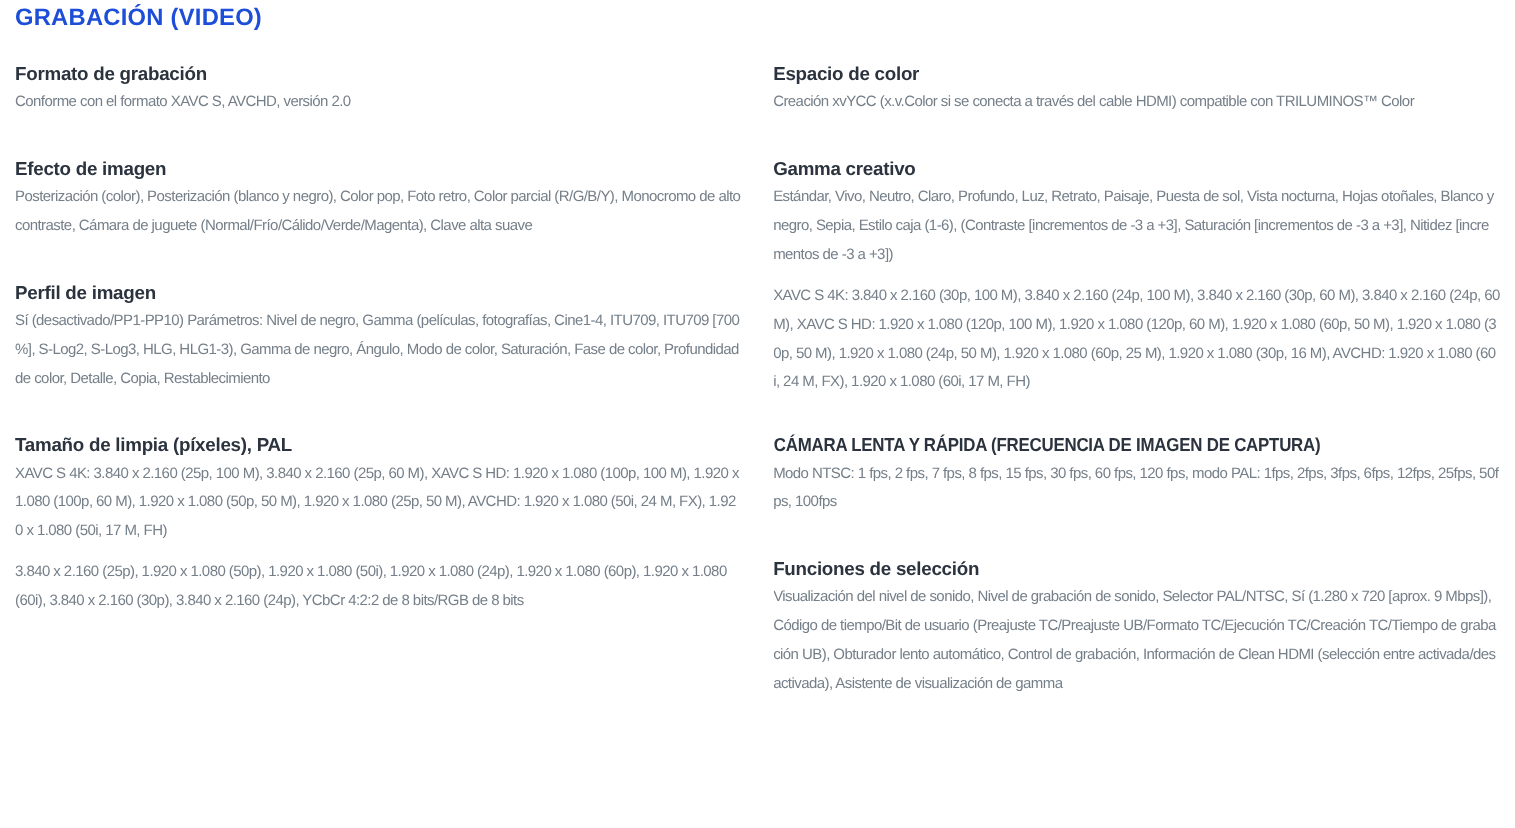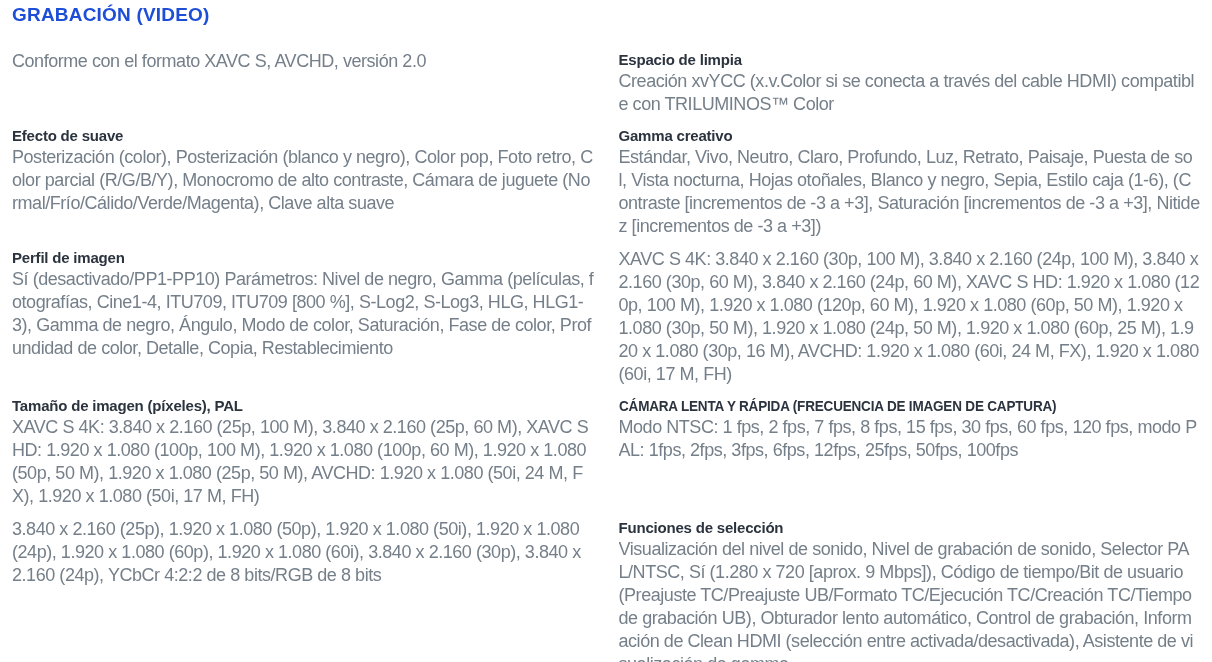--- a/index.html
+++ b/index.html
@@ -48,64 +48,65 @@
     margin: 0;
   }
   .spec-label .cond {
     display: inline-block;
     white-space: nowrap;
     transform-origin: 0 50%;
   }
   .cond-78 { transform: scaleX(0.78); }
   .cond-90 { transform: scaleX(0.90); }
   .spec-value {
-    font-size: 18px;
+    font-size: 12px;
     font-weight: 400;
     line-height: 23px;
     letter-spacing: -0.45px;
     color: #757f89;
     margin: 0;
     word-break: break-all;
   }
 </style>
 </head>
 <body>
 
 <div class="page">
 
   <h1 class="section-title">GRABACIÓN (VIDEO)</h1>
 
   <div class="spec-grid">
 
     <div class="spec-cell col-left">
+      <p class="spec-label">Formato de grabación</p>
       <p class="spec-value">Conforme con el formato XAVC S, AVCHD, versión 2.0</p>
     </div>
 
     <div class="spec-cell col-left">
-      <p class="spec-label">Efecto de suave</p>
+      <p class="spec-label">Efecto de imagen</p>
       <p class="spec-value">Posterización (color), Posterización (blanco y negro), Color pop, Foto retro, Color parcial (R/G/B/Y), Monocromo de alto contraste, Cámara de juguete (Normal/Frío/Cálido/Verde/Magenta), Clave alta suave</p>
     </div>
 
     <div class="spec-cell col-left">
       <p class="spec-label">Perfil de imagen</p>
-      <p class="spec-value">Sí (desactivado/PP1-PP10) Parámetros: Nivel de negro, Gamma (películas, fotografías, Cine1-4, ITU709, ITU709 [800 %], S-Log2, S-Log3, HLG, HLG1-3), Gamma de negro, Ángulo, Modo de color, Saturación, Fase de color, Profundidad de color, Detalle, Copia, Restablecimiento</p>
+      <p class="spec-value">Sí (desactivado/PP1-PP10) Parámetros: Nivel de negro, Gamma (películas, fotografías, Cine1-4, ITU709, ITU709 [700 %], S-Log2, S-Log3, HLG, HLG1-3), Gamma de negro, Ángulo, Modo de color, Saturación, Fase de color, Profundidad de color, Detalle, Copia, Restablecimiento</p>
     </div>
 
     <div class="spec-cell col-left">
-      <p class="spec-label">Tamaño de imagen (píxeles), PAL</p>
+      <p class="spec-label">Tamaño de limpia (píxeles), PAL</p>
       <p class="spec-value">XAVC S 4K: 3.840 x 2.160 (25p, 100 M), 3.840 x 2.160 (25p, 60 M), XAVC S HD: 1.920 x 1.080 (100p, 100 M), 1.920 x 1.080 (100p, 60 M), 1.920 x 1.080 (50p, 50 M), 1.920 x 1.080 (25p, 50 M), AVCHD: 1.920 x 1.080 (50i, 24 M, FX), 1.920 x 1.080 (50i, 17 M, FH)</p>
     </div>
 
 
     <div class="spec-cell col-left">
       <p class="spec-value">3.840 x 2.160 (25p), 1.920 x 1.080 (50p), 1.920 x 1.080 (50i), 1.920 x 1.080 (24p), 1.920 x 1.080 (60p), 1.920 x 1.080 (60i), 3.840 x 2.160 (30p), 3.840 x 2.160 (24p), YCbCr 4:2:2 de 8 bits/RGB de 8 bits</p>
     </div>
 
     <div class="spec-cell col-right">
-      <p class="spec-label">Espacio de limpia</p>
+      <p class="spec-label">Espacio de color</p>
       <p class="spec-value">Creación xvYCC (x.v.Color si se conecta a través del cable HDMI) compatible con TRILUMINOS™ Color</p>
     </div>
 
     <div class="spec-cell col-right">
       <p class="spec-label">Gamma creativo</p>
       <p class="spec-value">Estándar, Vivo, Neutro, Claro, Profundo, Luz, Retrato, Paisaje, Puesta de sol, Vista nocturna, Hojas otoñales, Blanco y negro, Sepia, Estilo caja (1-6), (Contraste [incrementos de -3 a +3], Saturación [incrementos de -3 a +3], Nitidez [incrementos de -3 a +3])</p>
     </div>
 
     <div class="spec-cell col-right">
       <p class="spec-value">XAVC S 4K: 3.840 x 2.160 (30p, 100 M), 3.840 x 2.160 (24p, 100 M), 3.840 x 2.160 (30p, 60 M), 3.840 x 2.160 (24p, 60 M), XAVC S HD: 1.920 x 1.080 (120p, 100 M), 1.920 x 1.080 (120p, 60 M), 1.920 x 1.080 (60p, 50 M), 1.920 x 1.080 (30p, 50 M), 1.920 x 1.080 (24p, 50 M), 1.920 x 1.080 (60p, 25 M), 1.920 x 1.080 (30p, 16 M), AVCHD: 1.920 x 1.080 (60i, 24 M, FX), 1.920 x 1.080 (60i, 17 M, FH)</p>

